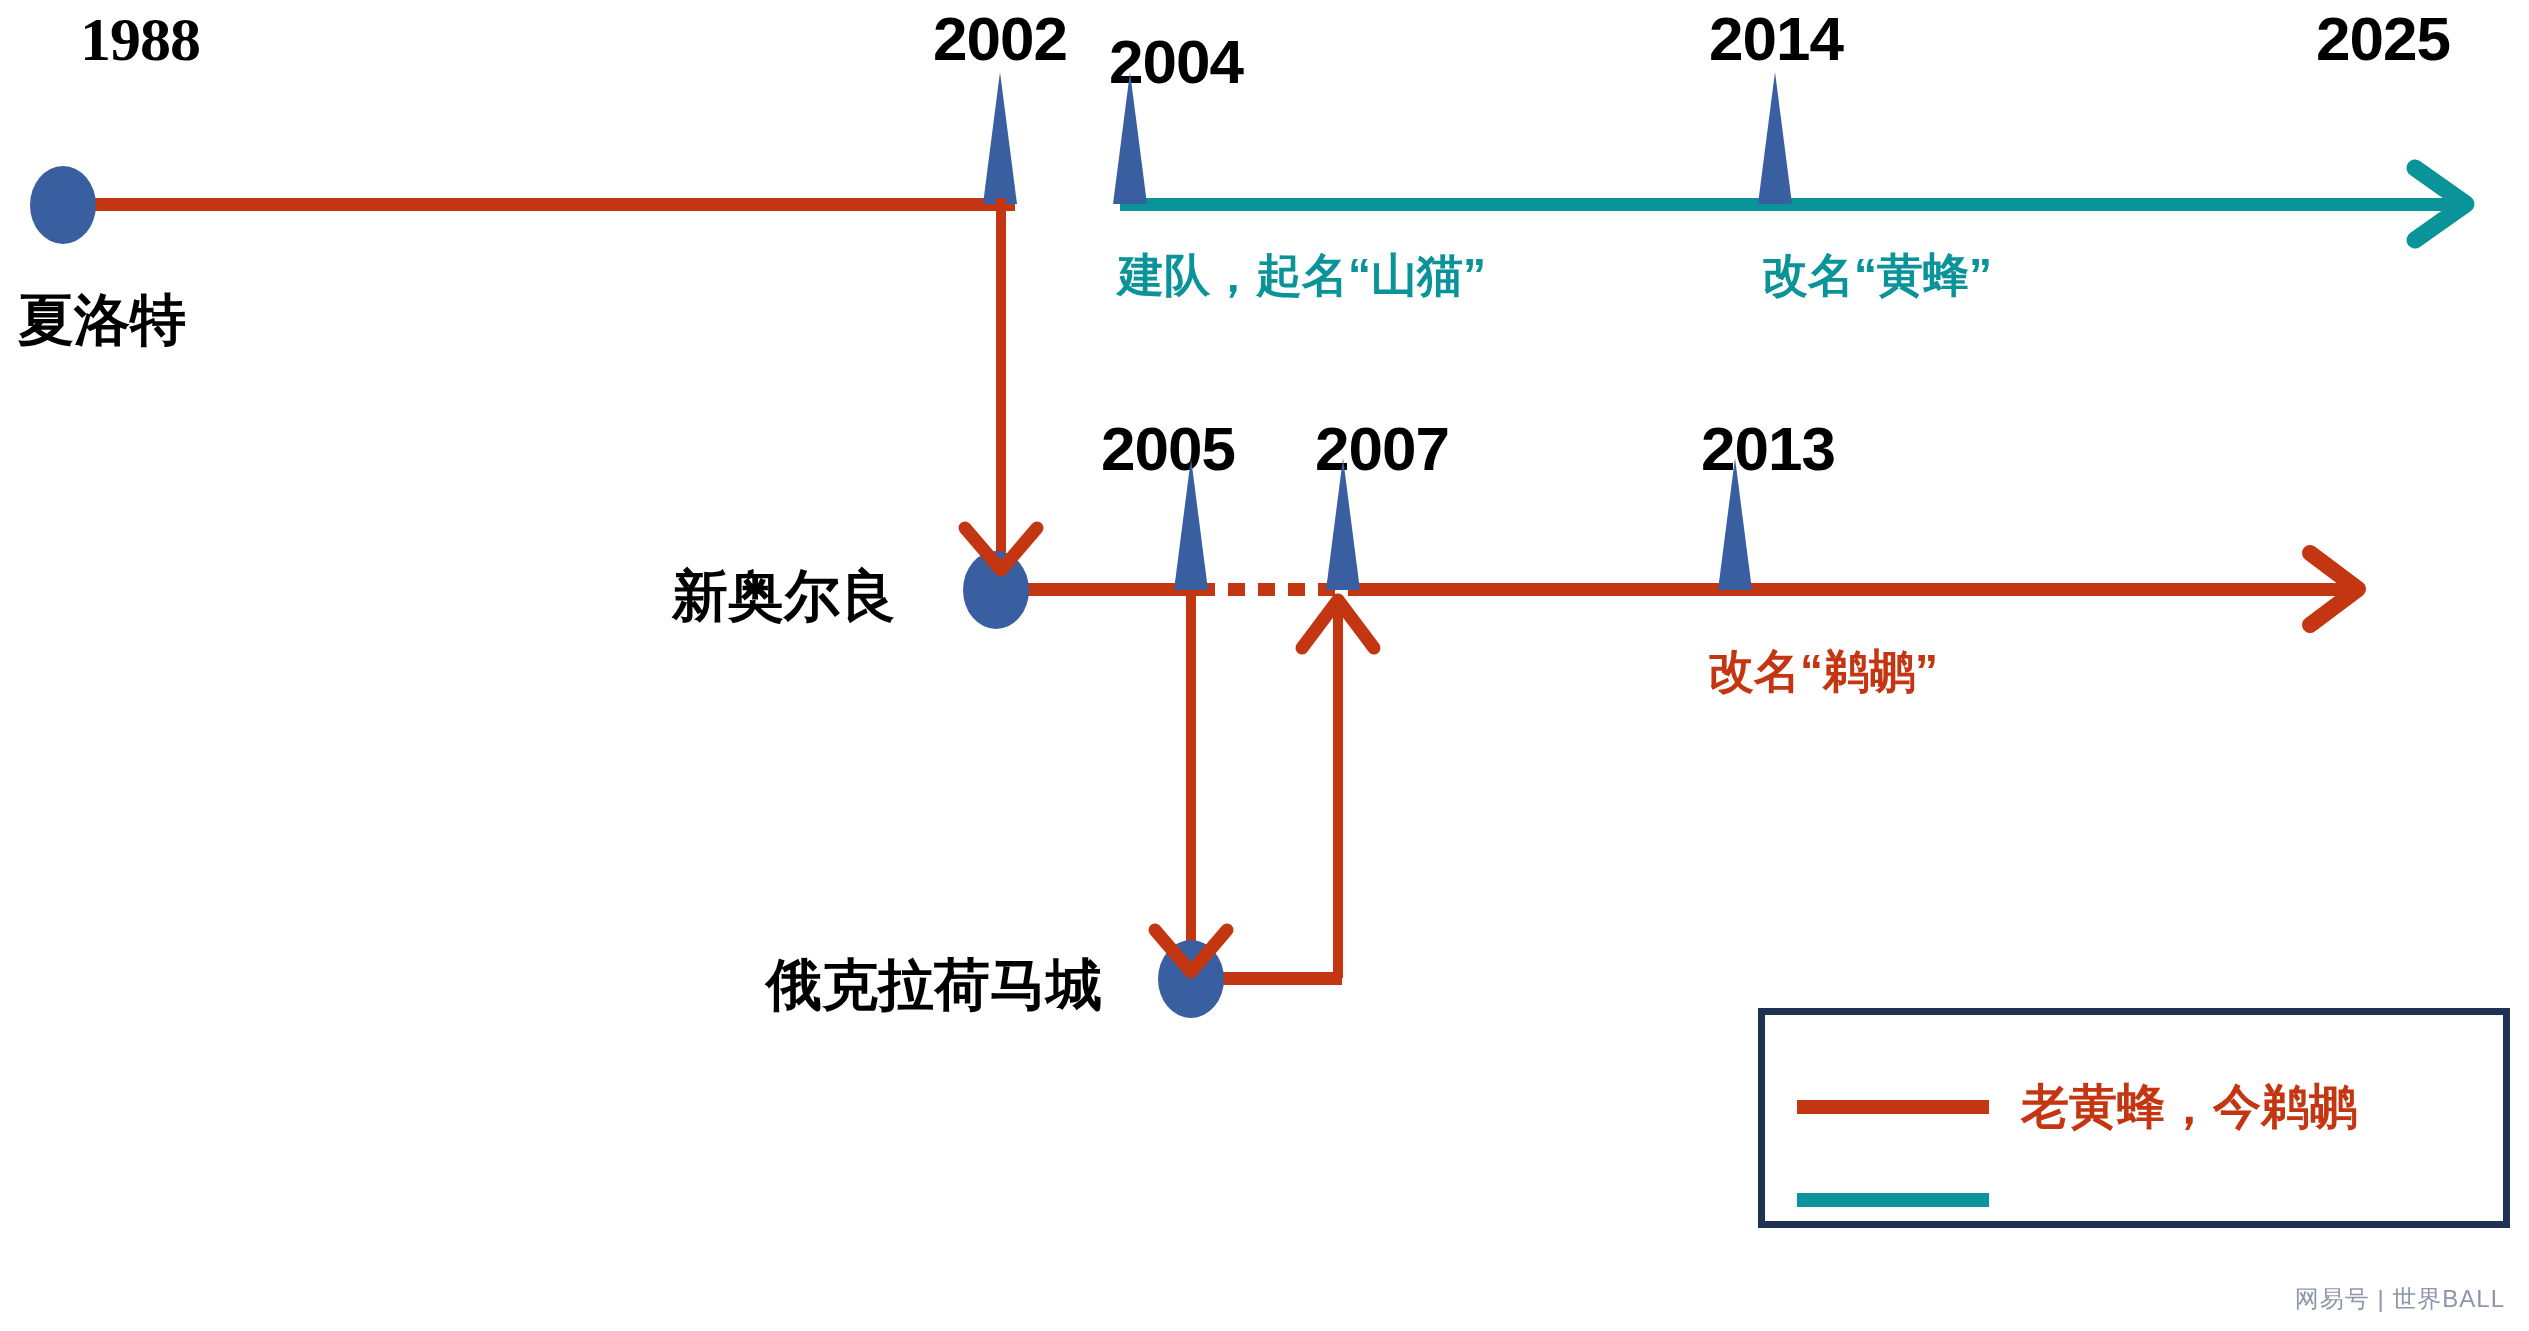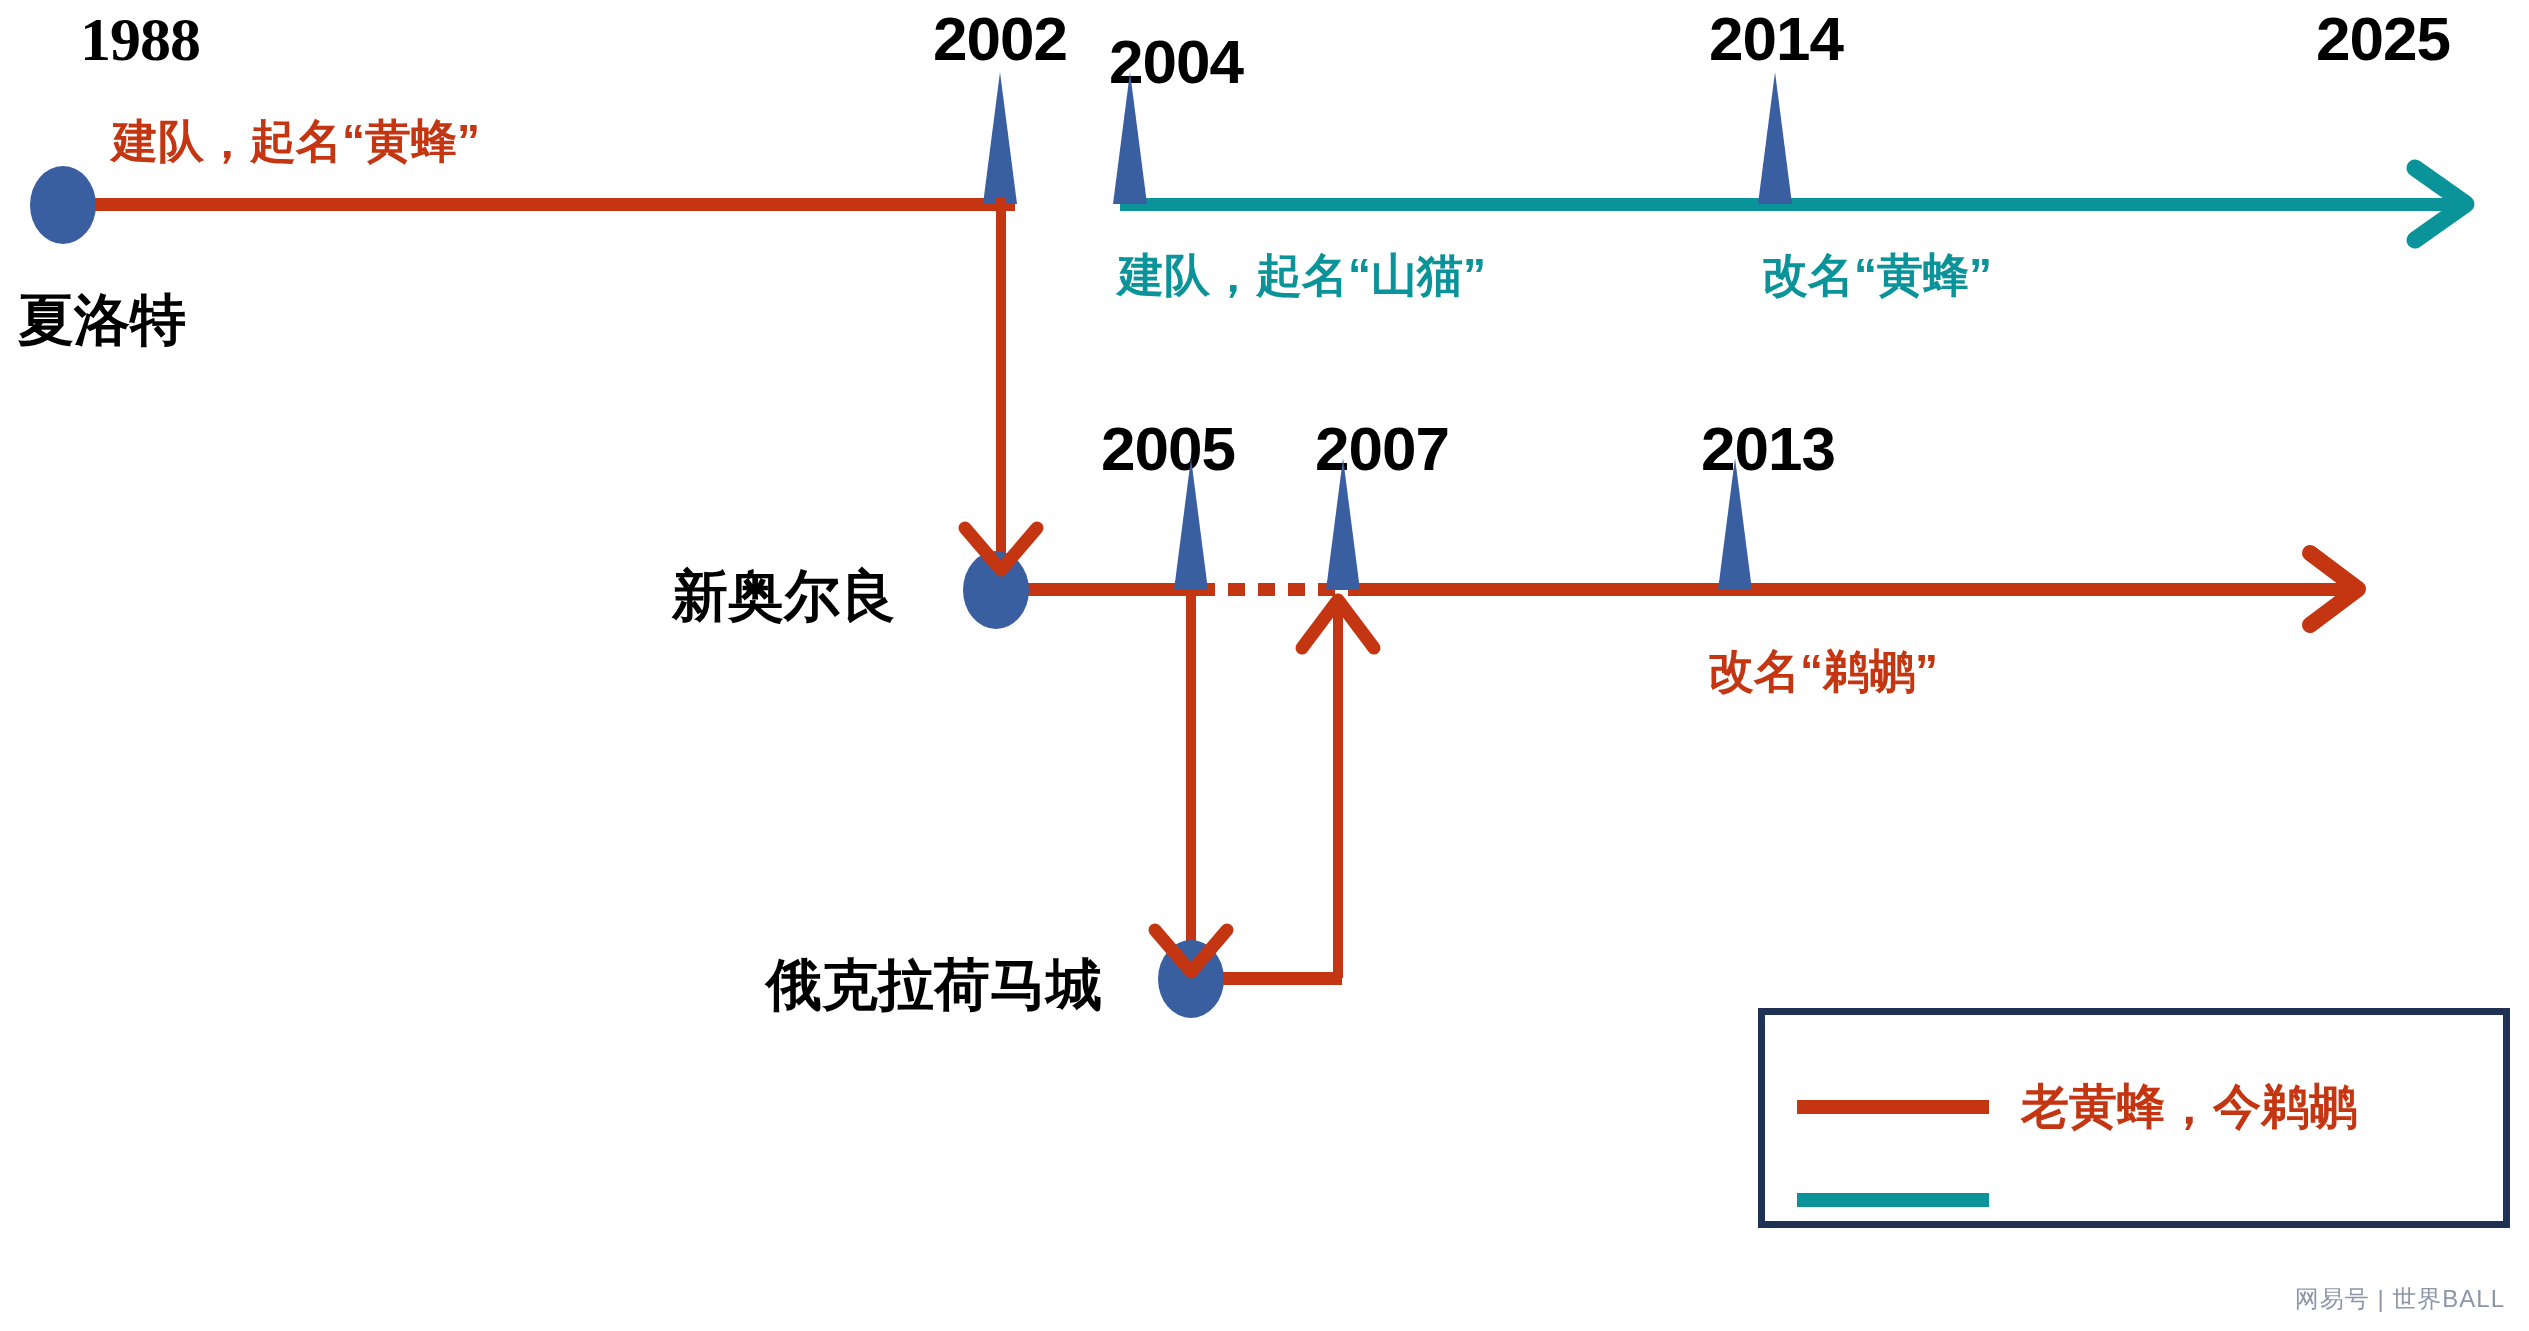--- a/index.html
+++ b/index.html
@@ -183,21 +183,20 @@
   <div class="bar bar-orange" style="left:70px; top:198px; width:945px;"></div>
 
   <div class="bar bar-teal" style="left:1120px; top:198px; width:1340px;"></div>
 
   <div class="node" style="left:30px; top:166px;"></div>
 
   <div class="marker" style="left:983px; top:72px;"></div>
   <div class="marker" style="left:1113px; top:72px;"></div>
   <div class="marker" style="left:1758px; top:72px;"></div>
 
-  <div class="caption-txt c-orange" style="left:112px; top:118px;">建队，起名“黄蜂”</div>
 
   <div class="caption-txt c-teal" style="left:1118px; top:252px;text-align:center;">建队，起名“山猫”</div>
 
   <div class="caption-txt c-teal" style="left:1762px; top:252px;">改名“黄蜂”</div>
 
   <div class="city" style="left:18px; top:292px;">夏洛特</div>
 
   <div class="vline" style="left:996px; top:198px; height:366px;"></div>
 
   <div class="year" style="left:1168px; top:418px;">2005</div>

